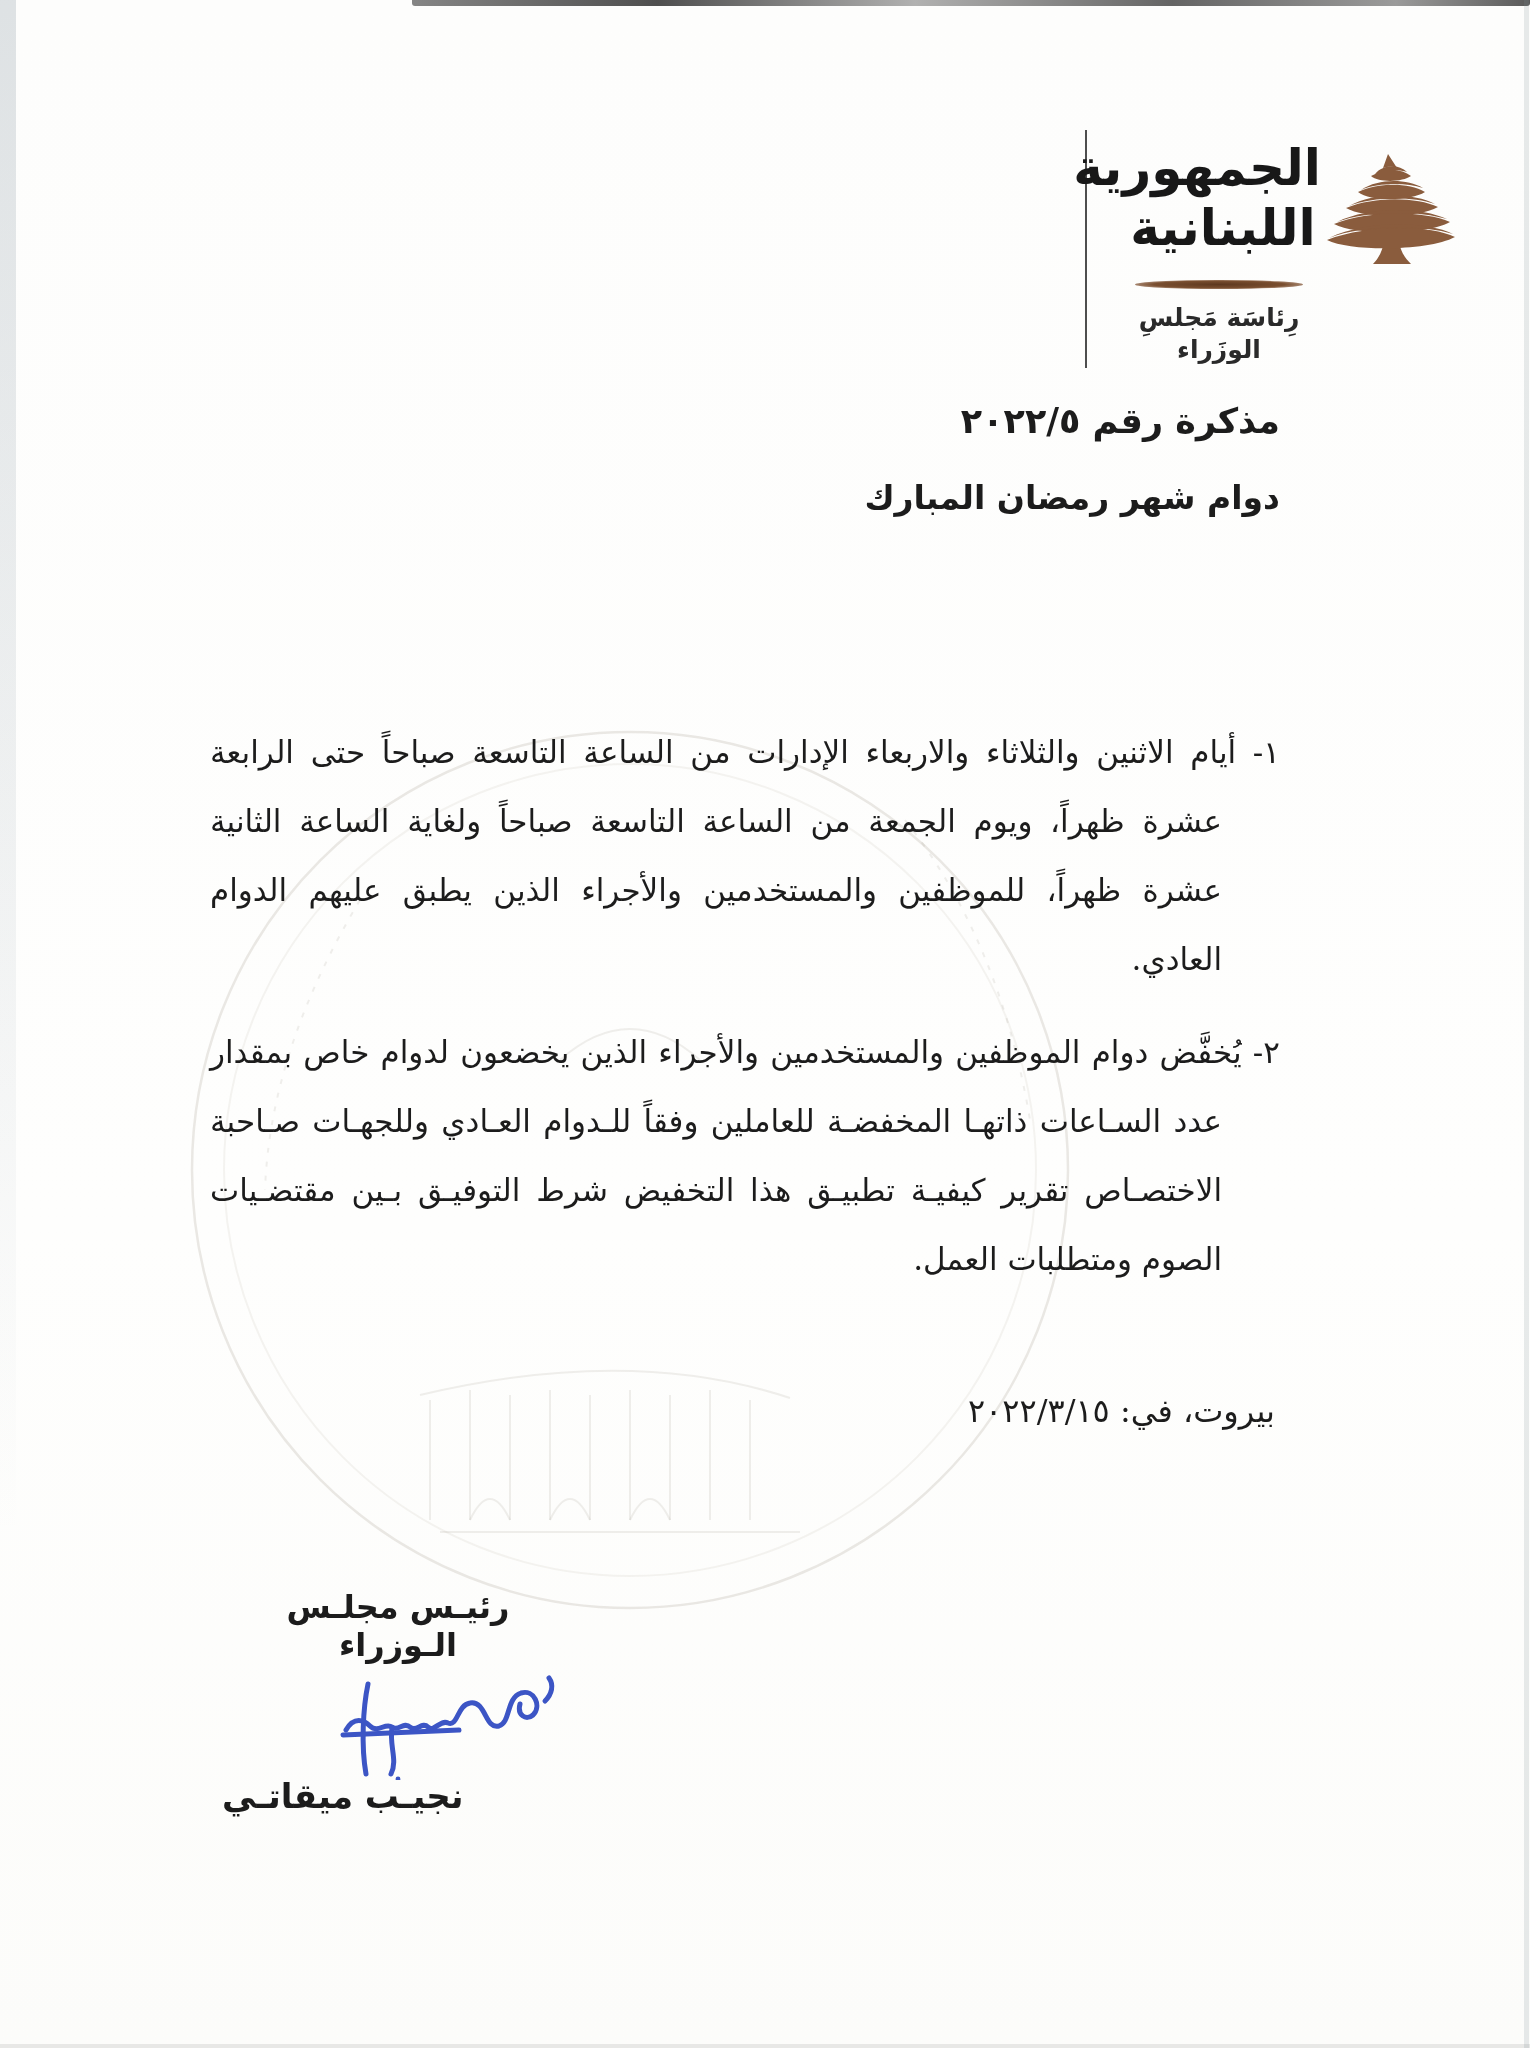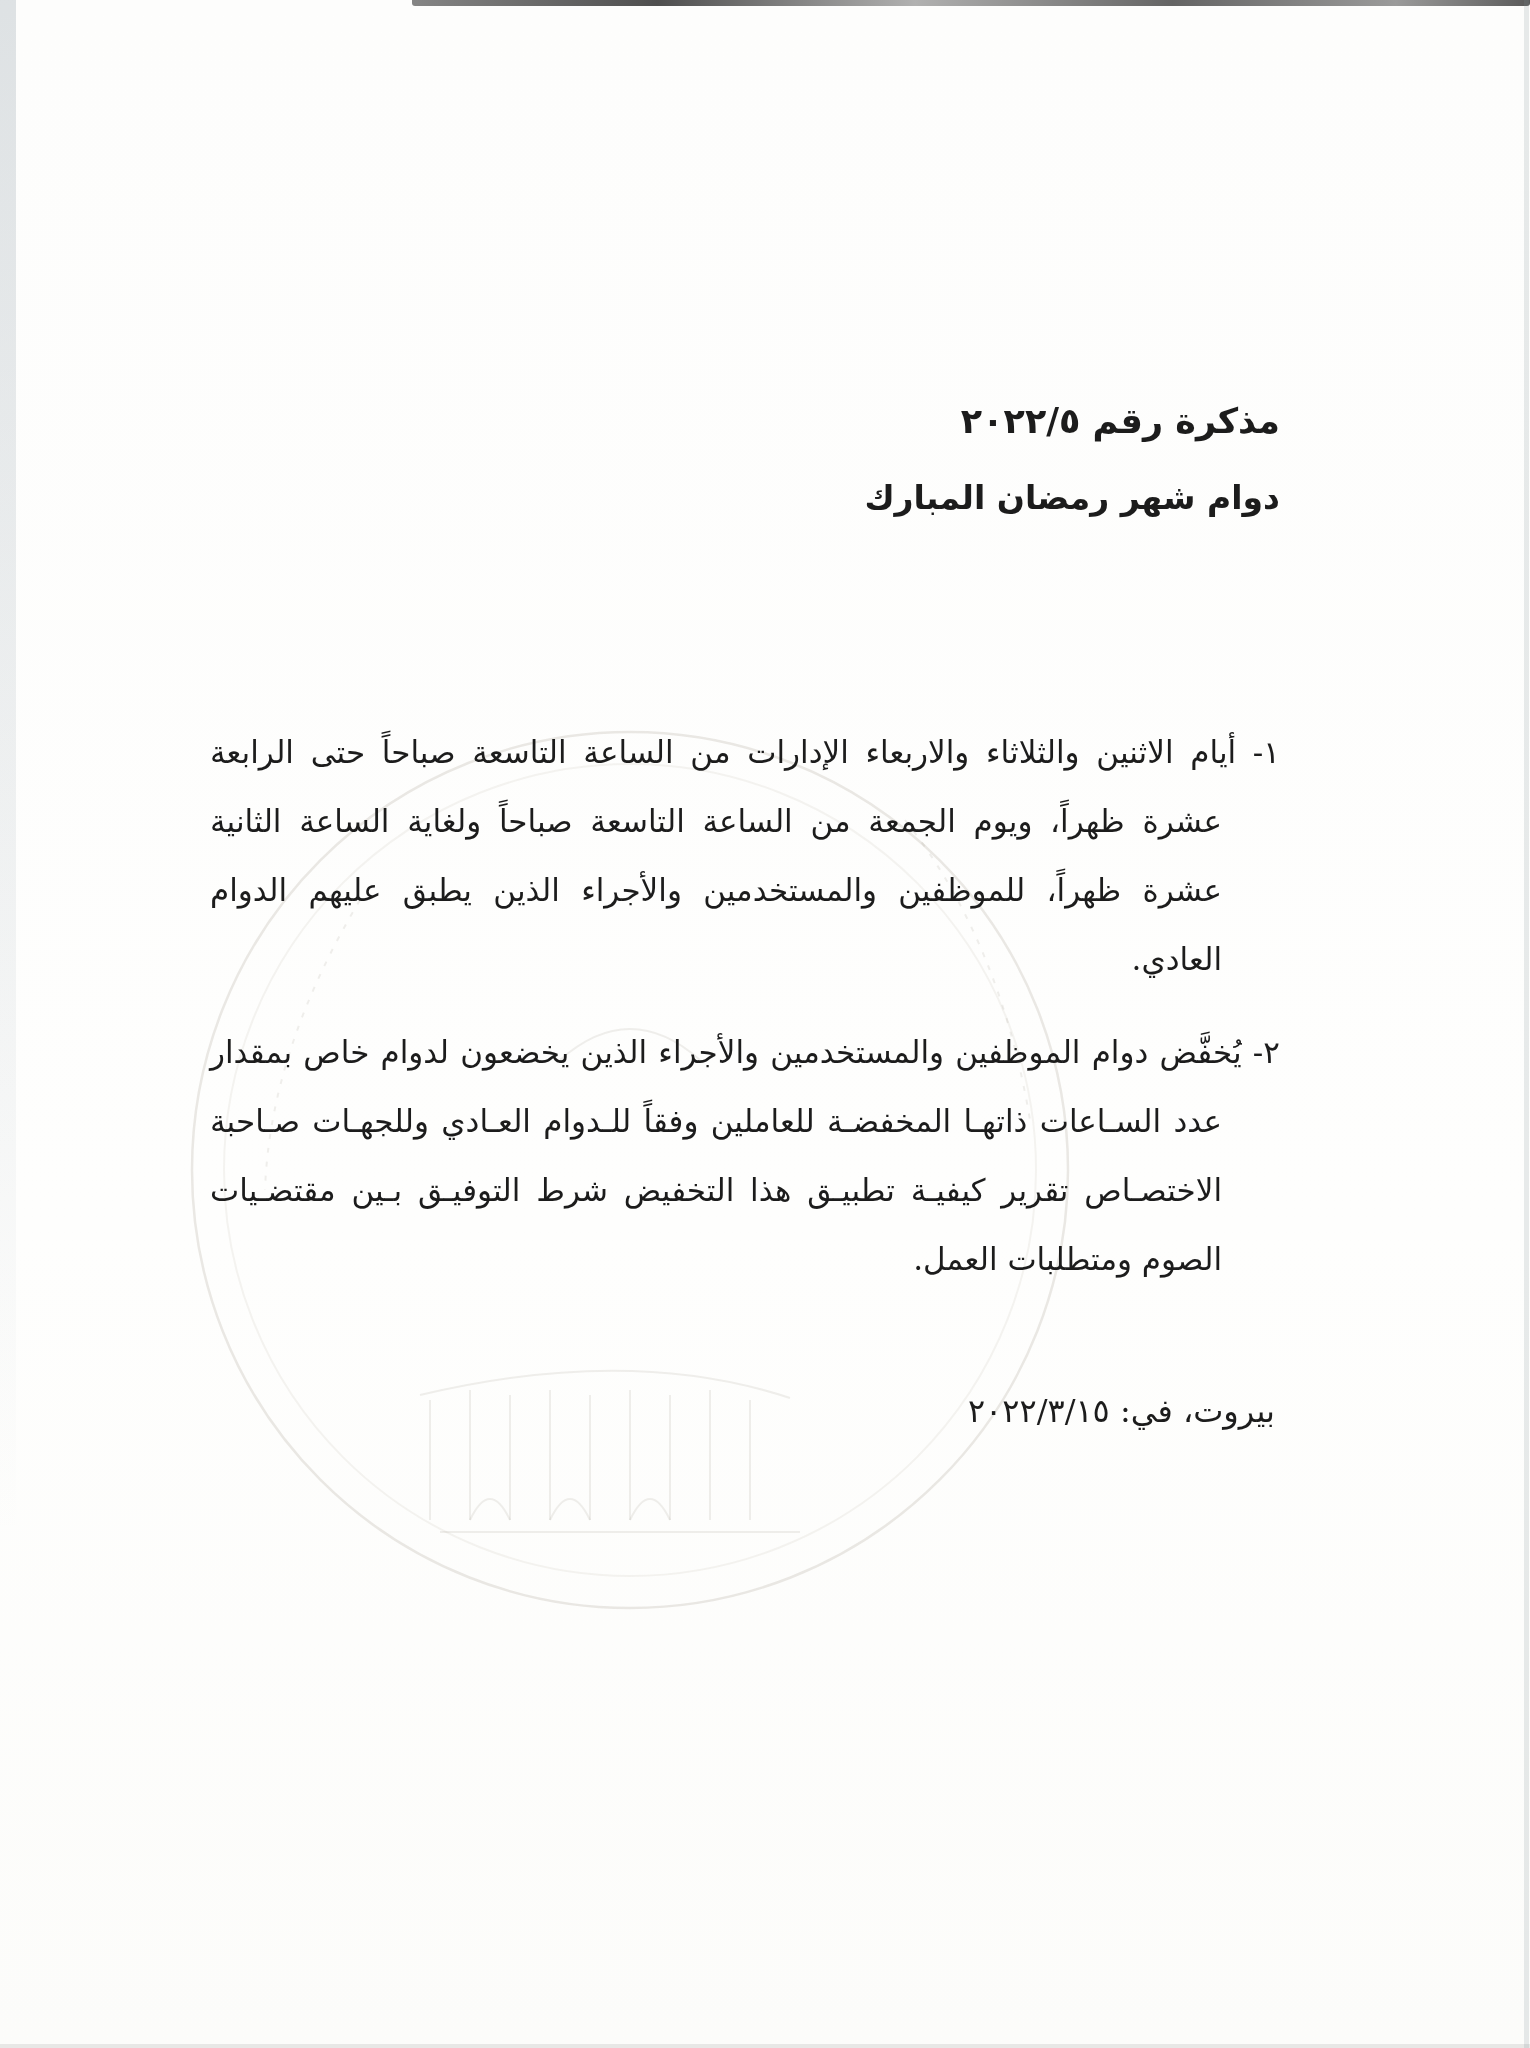--- a/index.html
+++ b/index.html
@@ -73,27 +73,61 @@
       <path d="M420,1395 Q630,1345 790,1398"></path>
       <path d="M430,1520 L430,1400 M470,1520 L470,1390 M510,1520 L510,1395 M550,1520 L550,1390 M590,1520 L590,1395 M630,1520 L630,1390 M670,1520 L670,1395 M710,1520 L710,1390 M750,1520 L750,1400"></path>
       <path d="M470,1520 q20,-42 40,0 M550,1520 q20,-42 40,0 M630,1520 q20,-42 40,0"></path>
       <path d="M440,1532 L800,1532"></path>
       <path d="M560,1060 q70,-62 140,0"></path>
       <path d="M905,820 q95,120 125,300" stroke-dasharray="5 9"></path>
       <path d="M360,900 q-90,150 -95,290" stroke-dasharray="5 9"></path>
     </g>
   </svg>
 
+  <div class="emblem">
+    <div class="divider"></div>
+    <div class="calligraphy">
+      <div>الجمهورية</div>
+      <div>اللبنانية</div>
+    </div>
+    <div class="swoosh"></div>
+    <div class="office-name">رِئاسَة مَجلسِ الوزَراء</div>
+    <svg class="cedar" viewBox="0 0 132 122">
+      <g fill="#8a5c3d">
+        <path d="M60,70 C61,92 56,104 48,112 L86,112 C76,102 72,92 73,70 Z"></path>
+        <path d="M63,2 L72,16 Q66,13 58,16 Z"></path>
+        <path d="M50,22 C58,12 74,12 82,20 C74,17 58,18 50,22 Z M46,24 C60,16 76,16 86,24 C78,30 54,31 46,24 Z"></path>
+        <path d="M36,38 C54,26 82,27 98,36 C80,30 52,31 36,38 Z M33,40 C55,30 84,31 100,40 C86,49 46,50 33,40 Z"></path>
+        <path d="M24,54 C50,40 88,41 110,52 C86,44 46,45 24,54 Z M21,56 C50,44 92,45 113,55 C94,66 40,67 21,56 Z"></path>
+        <path d="M12,70 C44,54 96,55 122,67 C92,58 40,59 12,70 Z M9,72 C44,58 100,59 125,70 C102,83 32,84 9,72 Z"></path>
+        <path d="M4,86 C42,68 102,69 128,82 C96,72 36,73 4,86 Z M2,88 C42,72 106,73 130,85 C104,99 26,100 2,88 Z"></path>
+      </g>
+    </svg>
+  </div>
 
   <div class="memo-titles">
     <div class="memo-title">مذكرة رقم ٢٠٢٢/٥</div>
     <div class="memo-subject">دوام شهر رمضان المبارك</div>
   </div>
 
   <div class="body-text">
     <div class="list-item"><span class="marker">١-</span> <span>أيام الاثنين والثلاثاء والاربعاء الإدارات من الساعة التاسعة صباحاً حتى الرابعة عشرة ظهراً، ويوم الجمعة من الساعة التاسعة صباحاً ولغاية الساعة الثانية عشرة ظهراً، للموظفين والمستخدمين والأجراء الذين يطبق عليهم الدوام العادي.</span></div>
     <div class="list-item"><span class="marker">٢-</span> <span>يُخفَّض دوام الموظفين والمستخدمين والأجراء الذين يخضعون لدوام خاص بمقدار عدد السـاعات ذاتهـا المخفضـة للعاملين وفقاً للـدوام العـادي وللجهـات صـاحبة الاختصـاص تقرير كيفيـة تطبيـق هذا التخفيض شرط التوفيـق بـين مقتضـيات الصوم ومتطلبات العمل.</span></div>
   </div>
 
   <div class="date-line">بيروت، في: ٢٠٢٢/٣/١٥</div>
 
+  <div class="sig-block">
+    <div class="sig-title">رئيـس مجلـس الـوزراء</div>
+    <svg class="sig-scribble" viewBox="0 0 234 112">
+      <g fill="none" stroke="#3c55c5" stroke-width="5" stroke-linecap="round" stroke-linejoin="round">
+        <path d="M28,16 C23,40 21,78 26,106"></path>
+        <path d="M6,62 C14,48 24,52 30,58 C38,66 45,54 52,59 C58,64 64,53 70,59 C76,65 82,53 88,59 C94,65 100,51 108,55 C118,59 117,37 130,35 C146,32 145,62 159,58 C171,54 166,30 181,25 C194,21 202,38 193,47 C186,53 177,47 180,36"></path>
+        <path d="M52,60 C49,78 58,92 51,106"></path>
+        <path d="M3,67 L119,62"></path>
+        <path d="M209,10 C214,17 212,26 205,33"></path>
+      </g>
+      <circle cx="58" cy="111" r="2.4" fill="#3c55c5"></circle>
+    </svg>
+    <div class="sig-name">نجيـب ميقاتـي</div>
+  </div>
 
 </div>
 
 </body></html>

